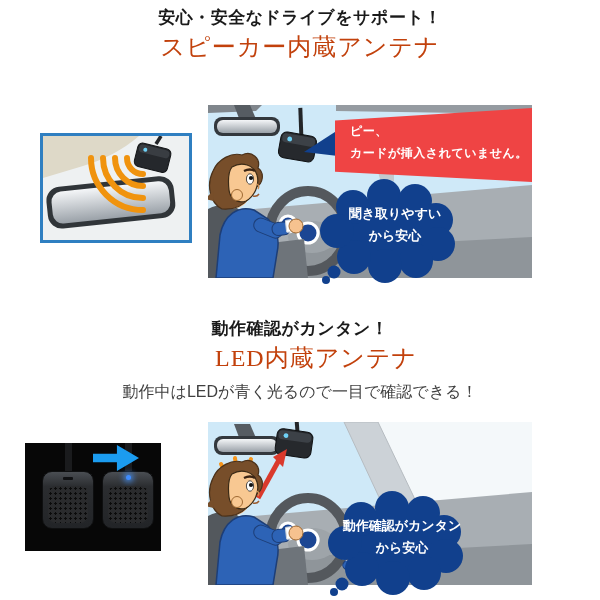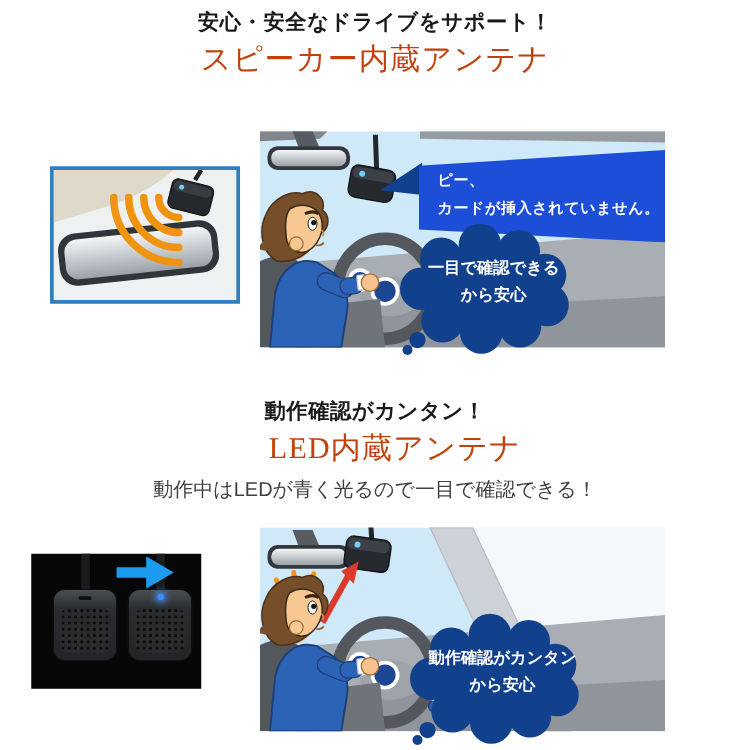--- a/index.html
+++ b/index.html
@@ -20,22 +20,22 @@
   
   .photo1{left:40px;top:133px;width:146px;height:104px;border:3px solid #2f7fc1;background:#eef1f2;}
   .photo1 svg{display:block;}
 
   
   .illo{display:block;}
   .illo1{left:208px;top:105px;}
   .illo2{left:208px;top:422px;}
 
   
-  .speech-bubble{left:335px;top:120px;width:197px;height:74px;background:#1d4ed8;
-     clip-path:polygon(0 17%,100% 0%,100% 100%,0 86%);color:#fff;}
+  .speech-bubble{left:335px;top:108px;width:197px;height:74px;background:#ef4444;
+     clip-path:polygon(0 17%,100% 0%,100% 100%,0 86%);color:#fff;font-family:Liberation Mono, monospace;}
   .speech-text{position:absolute;left:15px;top:13px;font-size:12px;font-weight:bold;line-height:22px;letter-spacing:.5px;}
   .speech-tail{left:304px;top:130px;width:34px;height:26px;background:#11408d;
      clip-path:polygon(0% 85%,100% 0%,100% 100%);}
 
   
   .cloud-svg{overflow:visible;}
   .cloud1{left:322px;top:178px;}
   .cloud2{left:330px;top:490px;}
   .cloud-text{color:#fff;font-weight:bold;text-align:center;line-height:22px;}
   .cloud-text1{left:330px;top:203px;width:130px;font-size:13px;}
@@ -176,21 +176,21 @@
     <div class="speech-text">
       <div>ピー、</div>
       <div>カードが挿入されていません。</div>
     </div>
   </div>
 
   <svg class="abs cloud-svg cloud1" width="140" height="108" viewBox="0 0 140 108">
     <use href="#cloud-g"></use>
   </svg>
   <div class="abs cloud-text cloud-text1">
-    <div>一目で確認できる</div>
+    <div>聞き取りやすい</div>
     <div>から安心</div>
   </div>
 
   <div class="abs ctr catchline catch2 serif">動作確認がカンタン！</div>
   <div class="abs ctr big-title title2 serif">LED内蔵アンテナ</div>
   <div class="abs ctr subtitle sub2">動作中はLEDが青く光るので一目で確認できる！</div>
 
   <div class="abs photo2">
     <div class="cable cable-l"></div>
     <div class="cable cable-r"></div>

